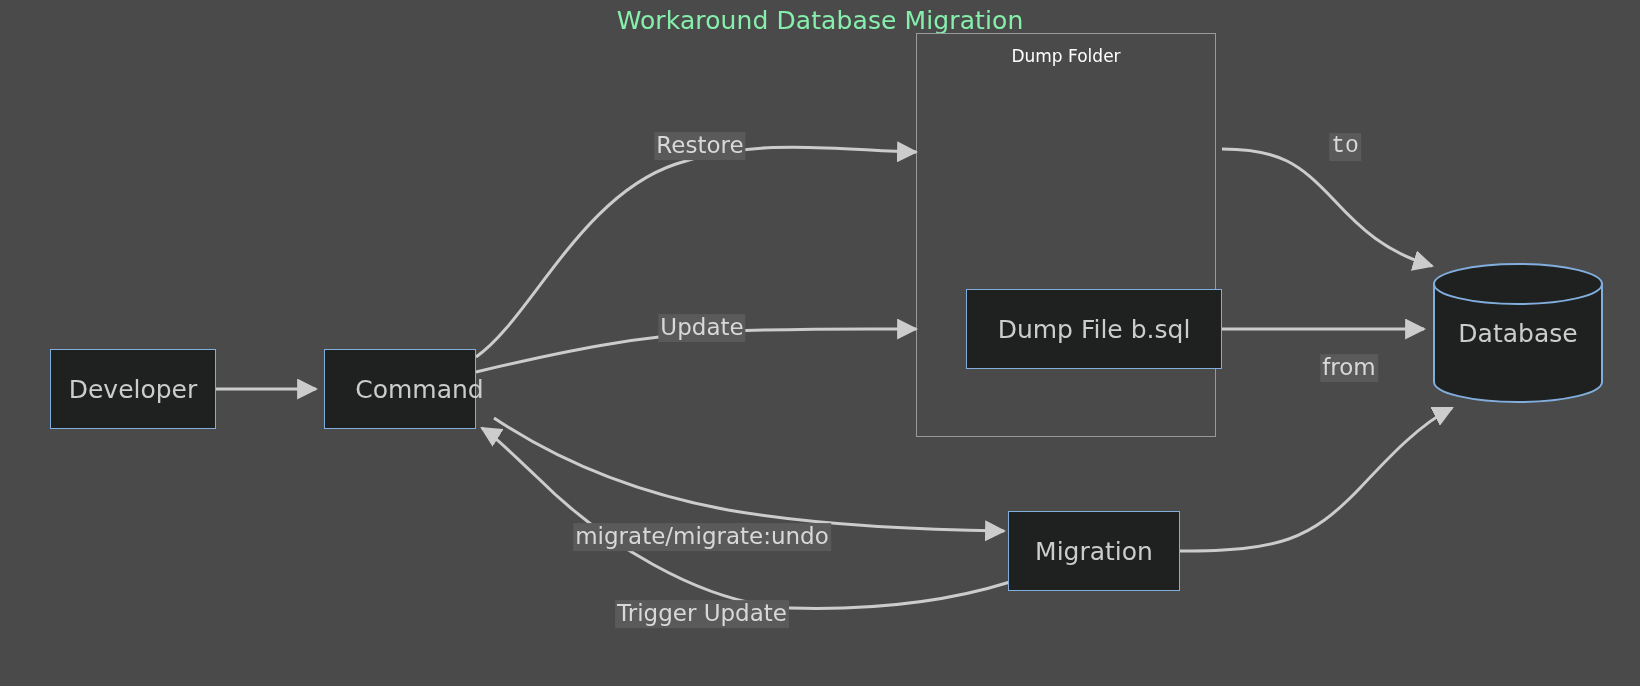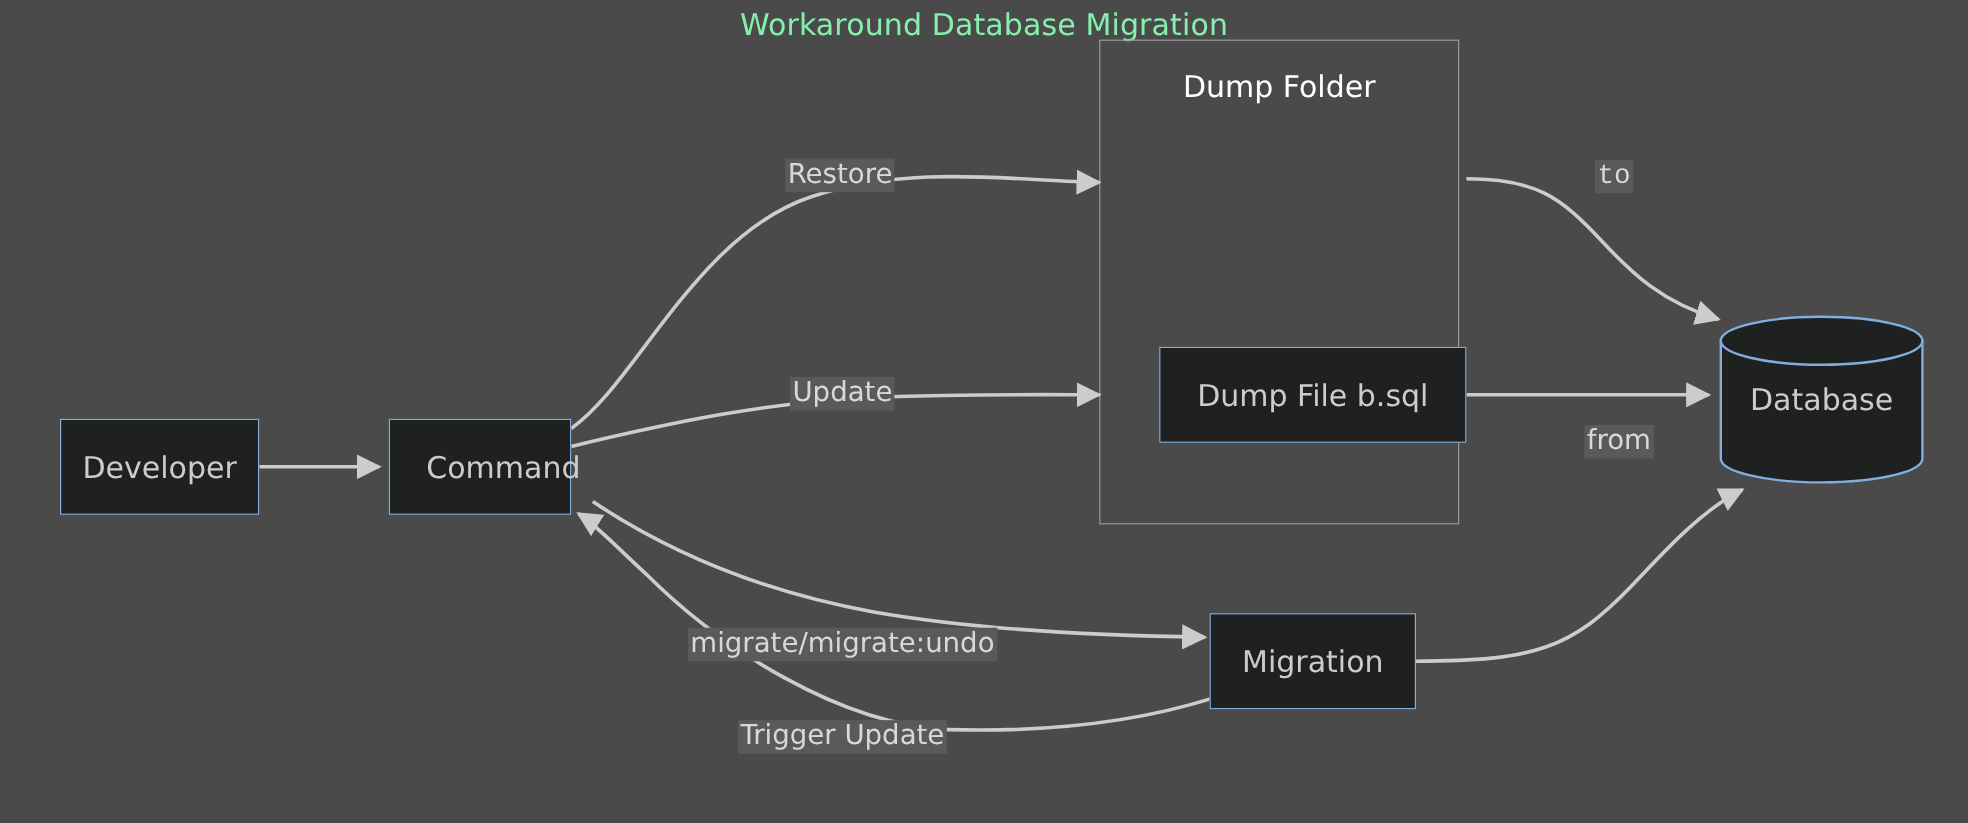--- a/index.html
+++ b/index.html
@@ -35,26 +35,26 @@
     white-space: nowrap;
   }
   .subgraph {
     position: absolute;
     border: 1.4px solid #9a9a9a;
     background: transparent;
     box-sizing: border-box;
   }
   .subgraph-title {
     position: absolute;
-    top: 24px;
+    top: 12px;
     left: 0;
     width: 100%;
     text-align: center;
     color: #ffffff;
-    font-size: 25px;
+    font-size: 17px;
     white-space: nowrap;
   }
   .node {
     position: absolute;
     box-sizing: border-box;
     background: #1f2020;
     border: 1.6px solid #81aedd;
     color: #cccccc;
     font-size: 25px;
     display: flex;

